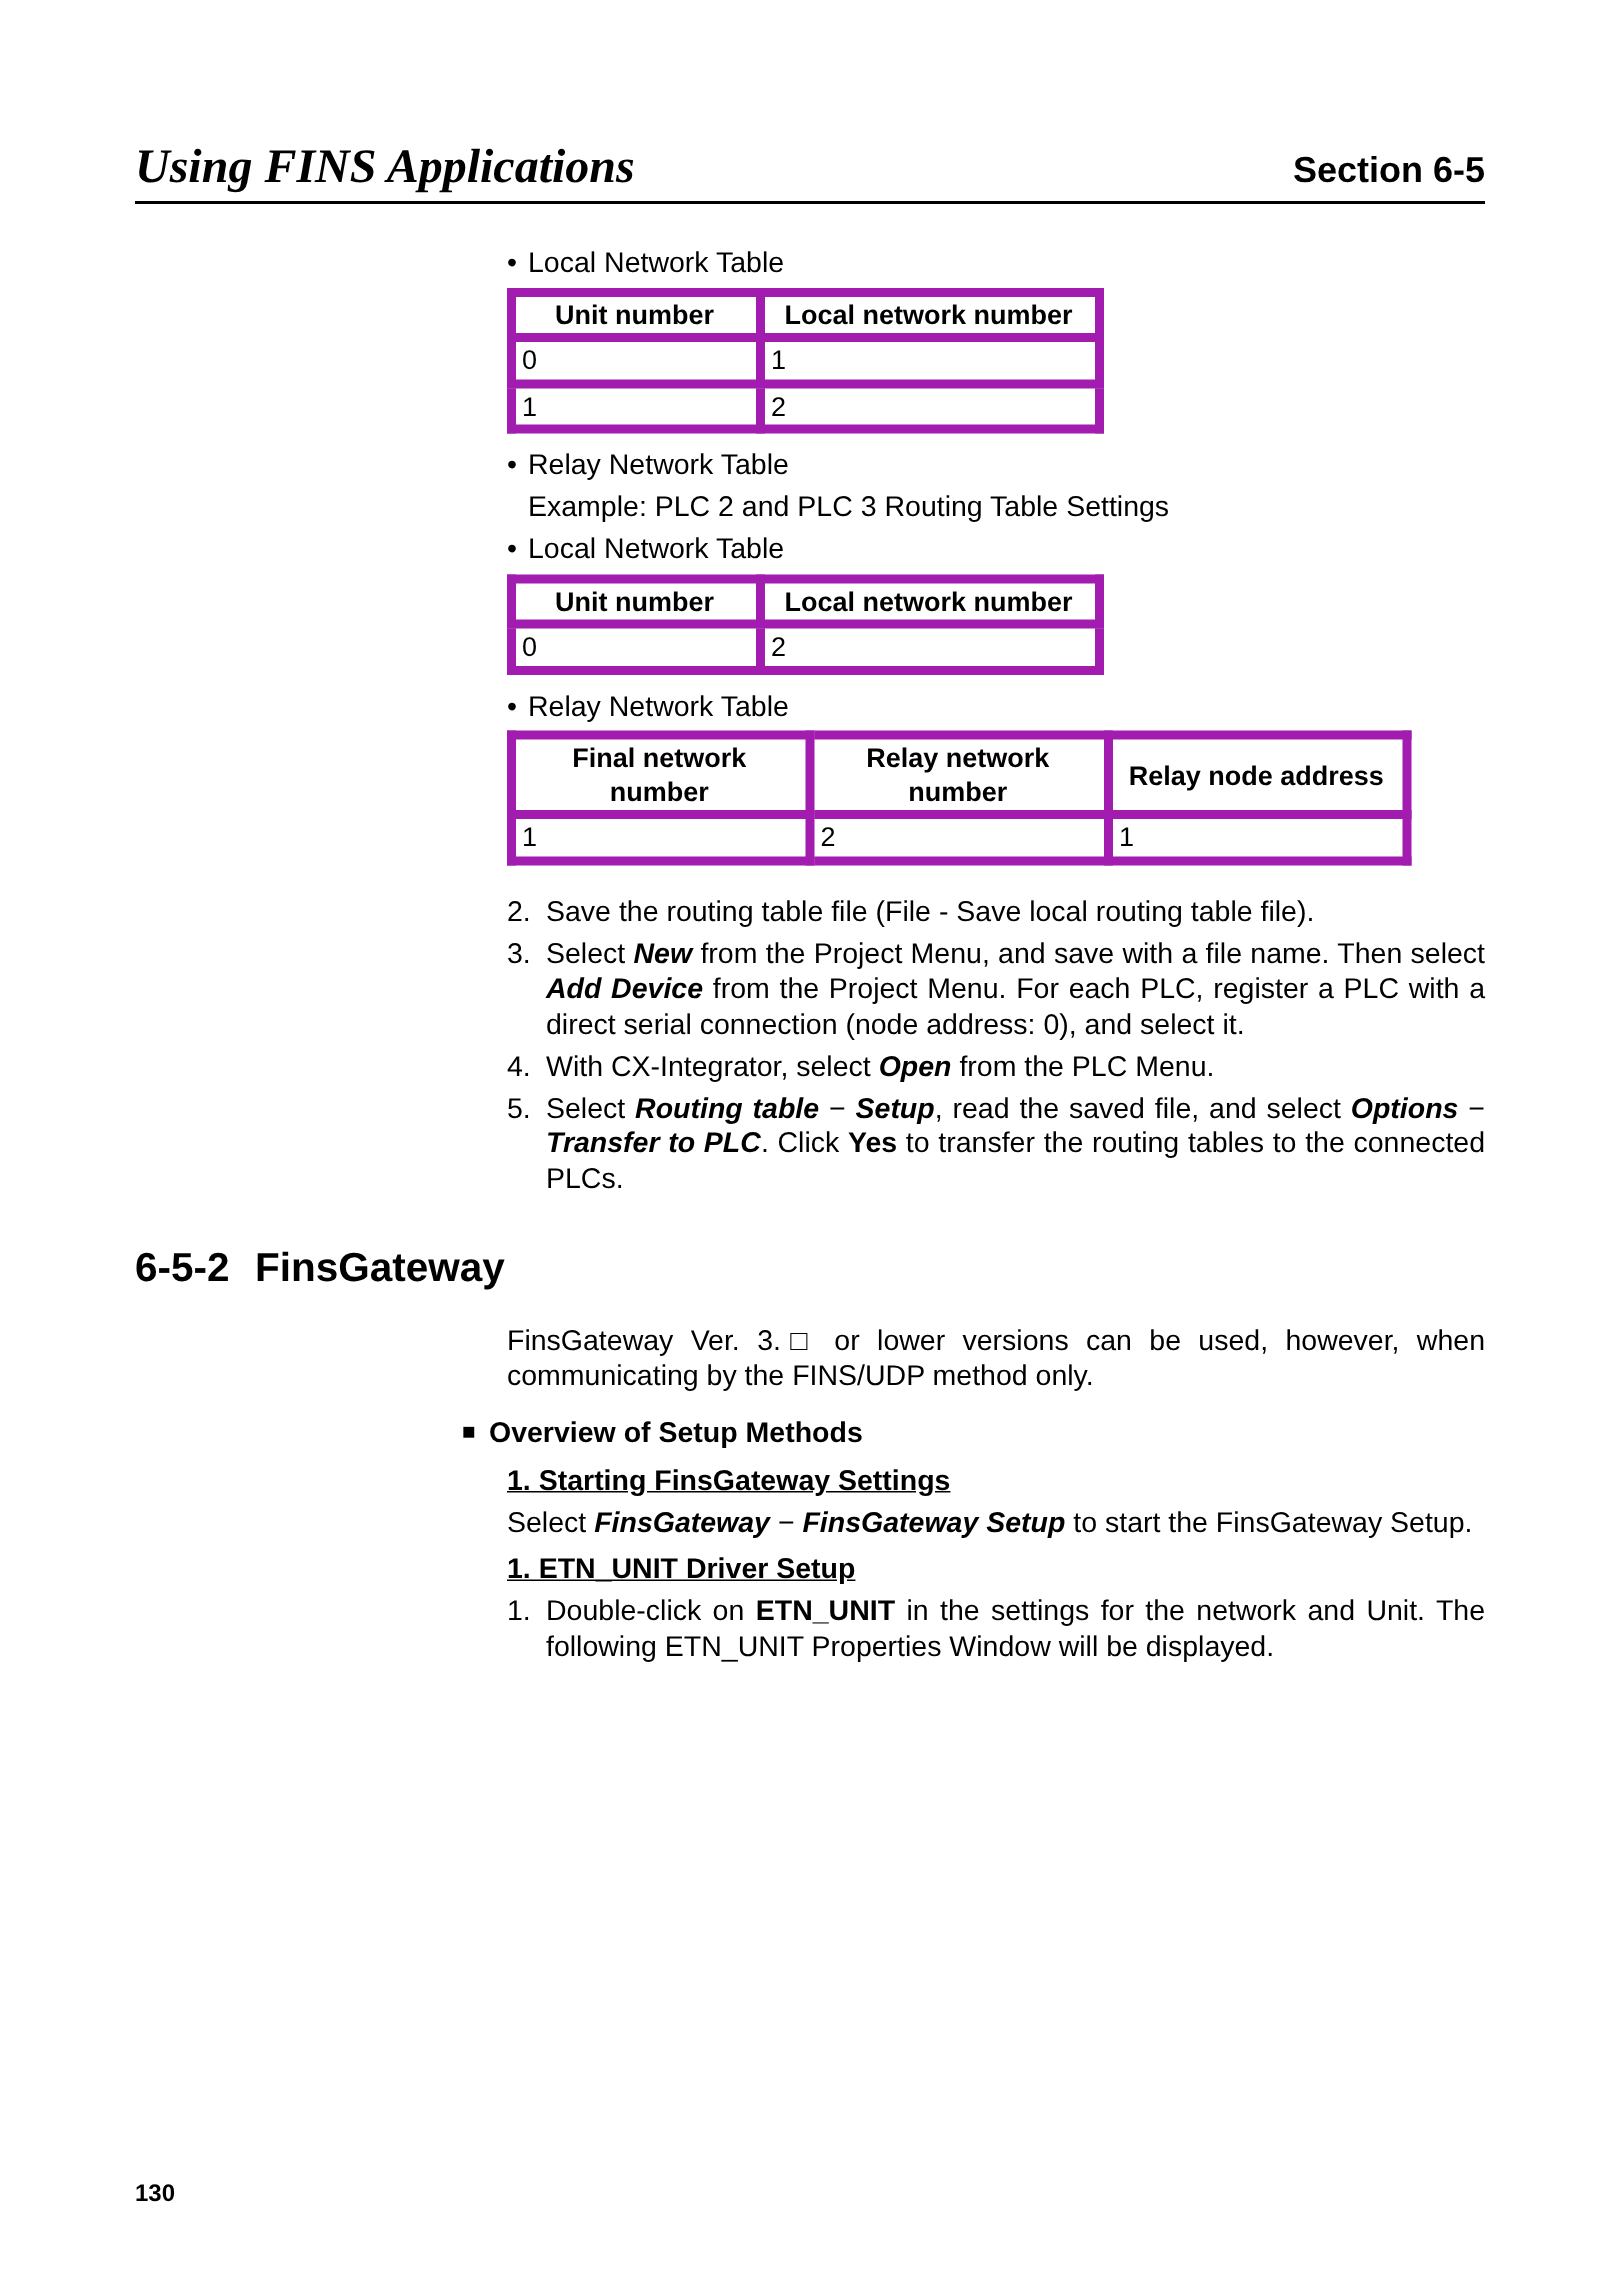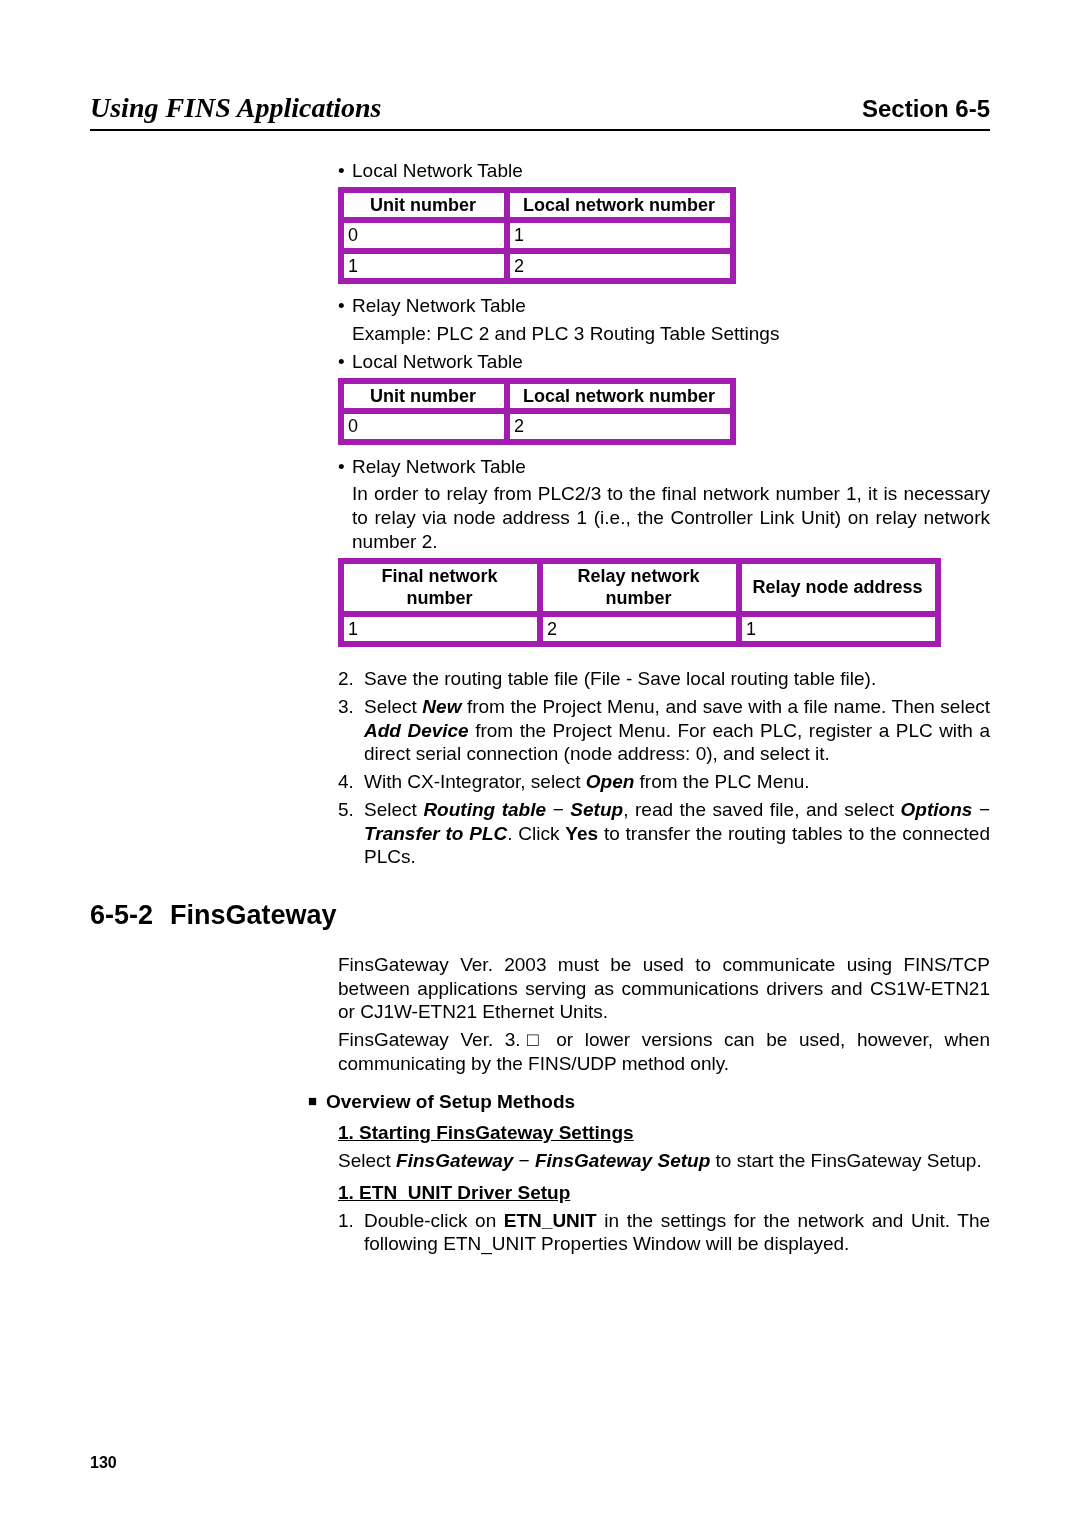--- a/index.html
+++ b/index.html
@@ -20,21 +20,21 @@
     display: flex;
     justify-content: space-between;
     align-items: baseline;
     border-bottom: 2px solid #000;
     padding-bottom: 4px;
   }
   .header-left {
     font-family: "Times New Roman", Times, serif;
     font-style: italic;
     font-weight: bold;
-    font-size: 28px;
+    font-size: 32px;
   }
   .header-right {
     font-weight: bold;
     font-size: 24px;
   }
   .content {
     margin-left: 248px; 
     margin-top: 28px;
     text-align: left;
   }
@@ -161,21 +161,20 @@
       <td>0</td>
       <td>2</td>
     </tr>
   </tbody>
     </table>
 
   <div class="bullet-row">
     <div class="bullet-mark">•</div>
     <div>Relay Network Table</div>
   </div>
-  <div class="para indent-1 justify">In order to relay from PLC2/3 to the final network number 1, it is necessary to relay via node address 1 (i.e., the Controller Link Unit) on relay network number 2.</div>
 
   <table class="net t-relay">
     <tbody>
         <tr>
       <th>Final network number</th>
       <th>Relay network number</th>
       <th>Relay node address</th>
     </tr>
     <tr>
       <td>1</td>
@@ -214,21 +213,20 @@
   </div>
 
 </div>
 
 <div class="section-row">
   <div class="secnum">6-5-2</div>
   <div>FinsGateway</div>
 </div>
 
 <div class="content" style="margin-top:0">
-  <div class="para justify">FinsGateway Ver. 2003 must be used to communicate using FINS/TCP between applications serving as communications drivers and CS1W-ETN21 or CJ1W-ETN21 Ethernet Units.</div>
   <div class="para justify">FinsGateway Ver. 3.□ or lower versions can be used, however, when communicating by the FINS/UDP method only.</div>
 
   <div class="sqbullet-row" style="margin-left:-30px">
     <div class="sq">■</div>
     <div>Overview of Setup Methods</div>
   </div>
 
   <div class="sub-u">1. Starting FinsGateway Settings</div>
   <div class="para">
     <span>Select </span><span class="bi">FinsGateway</span><span> − </span><span class="bi">FinsGateway Setup</span><span> to start the FinsGateway Setup.</span>

